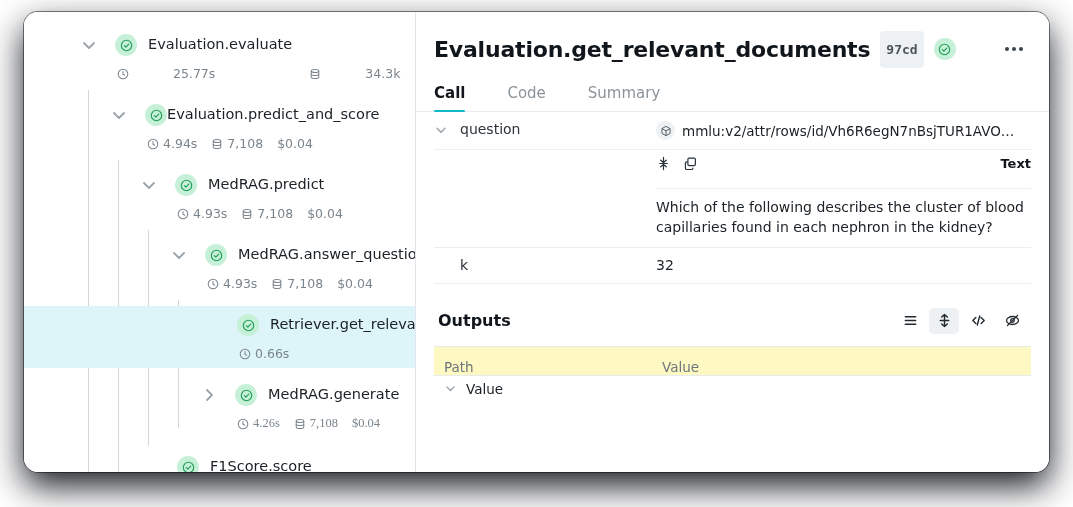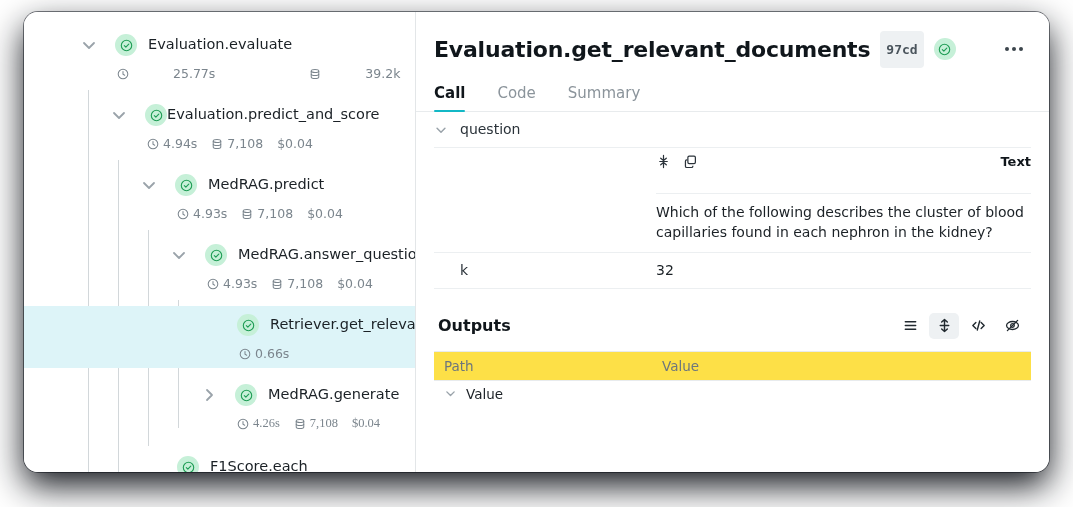--- a/index.html
+++ b/index.html
@@ -116,21 +116,21 @@
   .head-status svg { width: 13px; height: 13px; display:block; }
   .dots {
     margin-left: auto;
     display: flex; gap: 3px; padding: 4px 4px;
     cursor: pointer;
   }
   .dots i { width: 4px; height: 4px; border-radius: 50%; background: #3c454c; display:block; }
 
   
   .tabs {
-    display: flex; gap: 32px;
+    display: flex; gap: 42px;
     padding: 0 18px;
     margin-top: 16px;
     border-bottom: 1px solid #e8ebed;
   }
   .tab {
     font-size: 15px;
     color: #8b949b;
     padding-bottom: 9px;
     cursor: pointer;
     position: relative;
@@ -174,21 +174,21 @@
   }
   .cube svg { width: 12px; height: 12px; display:block; }
   .reftext {
     font-size: 13.5px; color: #1b2126;
     white-space: nowrap; overflow: hidden; text-overflow: ellipsis;
   }
 
   .textblock { padding-left: 0; }
   .textbar {
     display: flex; align-items: center; gap: 12px;
-    padding: 6px 0 24px 0;
+    padding: 6px 0 17px 0;
     border-bottom: 1px solid #eceff1;
   }
   .textbar .ibtn { color: #2b333a; cursor: pointer; display:flex; }
   .textbar .ibtn svg { width: 15px; height: 15px; display:block; }
   .textbar .tlabel {
     margin-left: auto; font-size: 13px; font-weight: 700; color: #10161b;
   }
   .qtext {
     font-size: 14px; color: #1b2126; line-height: 1.45;
     padding: 8px 0 9px 0;
@@ -208,24 +208,24 @@
     width: 30px; height: 26px; border-radius: 5px;
     display:flex; align-items:center; justify-content:center;
     color: #222a30; cursor: pointer;
   }
   .otool.active { background: #eef1f3; }
   .otool svg { width: 17px; height: 17px; display:block; }
 
   .otable { margin: 8px 18px 0 18px; }
   .othead {
     display: flex;
-    background: #fde047;
+    background: #fef9c3;
     border-top: 1px solid #e8ebed;
     border-bottom: 1px solid #e8ebed;
-    height: 30px; align-items: center;
+    height: 30px; align-items: flex-end;
   }
   .othead .c1 { width: 228px; flex: 0 0 228px; padding-left: 10px; font-size: 13.5px; color: #6d767d; }
   .othead .c2 { flex: 1 1 auto; font-size: 13.5px; color: #6d767d; }
   .otrow { display:flex; align-items:center; height: 26px; padding-left: 10px; }
   .otrow .rchev2 { width: 22px; color:#9aa3aa; display:flex; }
   .otrow .rchev2 svg { width: 13px; height: 13px; display:block; }
   .otrow .oname { font-size: 13.5px; color: #1b2126; }
 </style>
 </head>
 <body>
@@ -263,21 +263,21 @@
             </span>
           <span>25.77s</span>
           <span class="gap"></span>
           <span class="ic">
               <svg viewBox="0 0 14 14" fill="none" stroke="#7b858d" stroke-width="1.2">
                 <ellipse cx="7" cy="3.5" rx="4.4" ry="1.8"></ellipse>
                 <path d="M2.6 3.5v7c0 1 2 1.8 4.4 1.8s4.4-.8 4.4-1.8v-7"></path>
                 <path d="M2.6 7c0 1 2 1.8 4.4 1.8s4.4-.8 4.4-1.8"></path>
               </svg>
             </span>
-          <span>39.2k</span>
+          <span>34.3k</span>
           <span class="gap"></span>
           <span>$0.18</span>
         </div>
       </div>
 
       <div class="tree-row" style="top:84px; height:62px;">
         <div class="chev" style="left:86px; top:10px;">
           <svg viewBox="0 0 18 18" fill="none" stroke="currentColor" stroke-width="1.8" stroke-linecap="round" stroke-linejoin="round">
               <path d="M4 7l5 5 5-5"></path>
             </svg>
@@ -435,21 +435,21 @@
         </div>
       </div>
 
       <div class="tree-row" style="top:434px; height:40px;">
         <div class="status" style="left:153px; top:10px;">
           <svg viewBox="0 0 16 16" fill="none" stroke="#1f9d55" stroke-width="1.4">
               <circle cx="8" cy="8" r="6.4"></circle>
               <path d="M5.3 8.1l1.9 1.9 3.6-3.8" stroke-linecap="round" stroke-linejoin="round"></path>
             </svg>
         </div>
-        <div class="node-label" style="left:186px; top:12px;">F1Score.each</div>
+        <div class="node-label" style="left:186px; top:12px;">F1Score.score</div>
       </div>
 
     </div>
 
     <div class="detail">
 
       <div class="detail-head">
         <div class="title">Evaluation.get_relevant_documents</div>
         <div class="hash">97cd</div>
         <div class="head-status">
@@ -473,20 +473,31 @@
 
       <div class="rows">
 
         <div class="row">
           <div class="rchev">
             <svg viewBox="0 0 16 16" fill="none" stroke="currentColor" stroke-width="1.7" stroke-linecap="round" stroke-linejoin="round">
                 <path d="M3.5 6l4.5 4.5L12.5 6"></path>
               </svg>
           </div>
           <div class="rkey">question</div>
+          <div class="rval">
+            <div class="refchip">
+              <span class="cube">
+                <svg viewBox="0 0 16 16" fill="none" stroke="#4a545c" stroke-width="1.2" stroke-linejoin="round">
+                    <path d="M8 1.8l5.4 3v6.4L8 14.2l-5.4-3V4.8z"></path>
+                    <path d="M2.6 4.8L8 7.8l5.4-3M8 7.8v6.4"></path>
+                  </svg>
+              </span>
+              <span class="reftext">mmlu:v2/attr/rows/id/Vh6R6egN7nBsjTUR1AVO…</span>
+            </div>
+          </div>
         </div>
 
         <div class="row" style="padding:0; border-bottom:1px solid #eceff1;">
           <div class="rchev"></div>
           <div class="rkey"></div>
           <div class="rval textblock">
             <div class="textbar">
               <span class="ibtn">
                 <svg viewBox="0 0 16 16" fill="none" stroke="currentColor" stroke-width="1.3" stroke-linecap="round" stroke-linejoin="round">
                     <path d="M8 1.5v13M5 4.5L8 7l3-2.5M5 11.5L8 9l3 2.5M4 8h8"></path>

